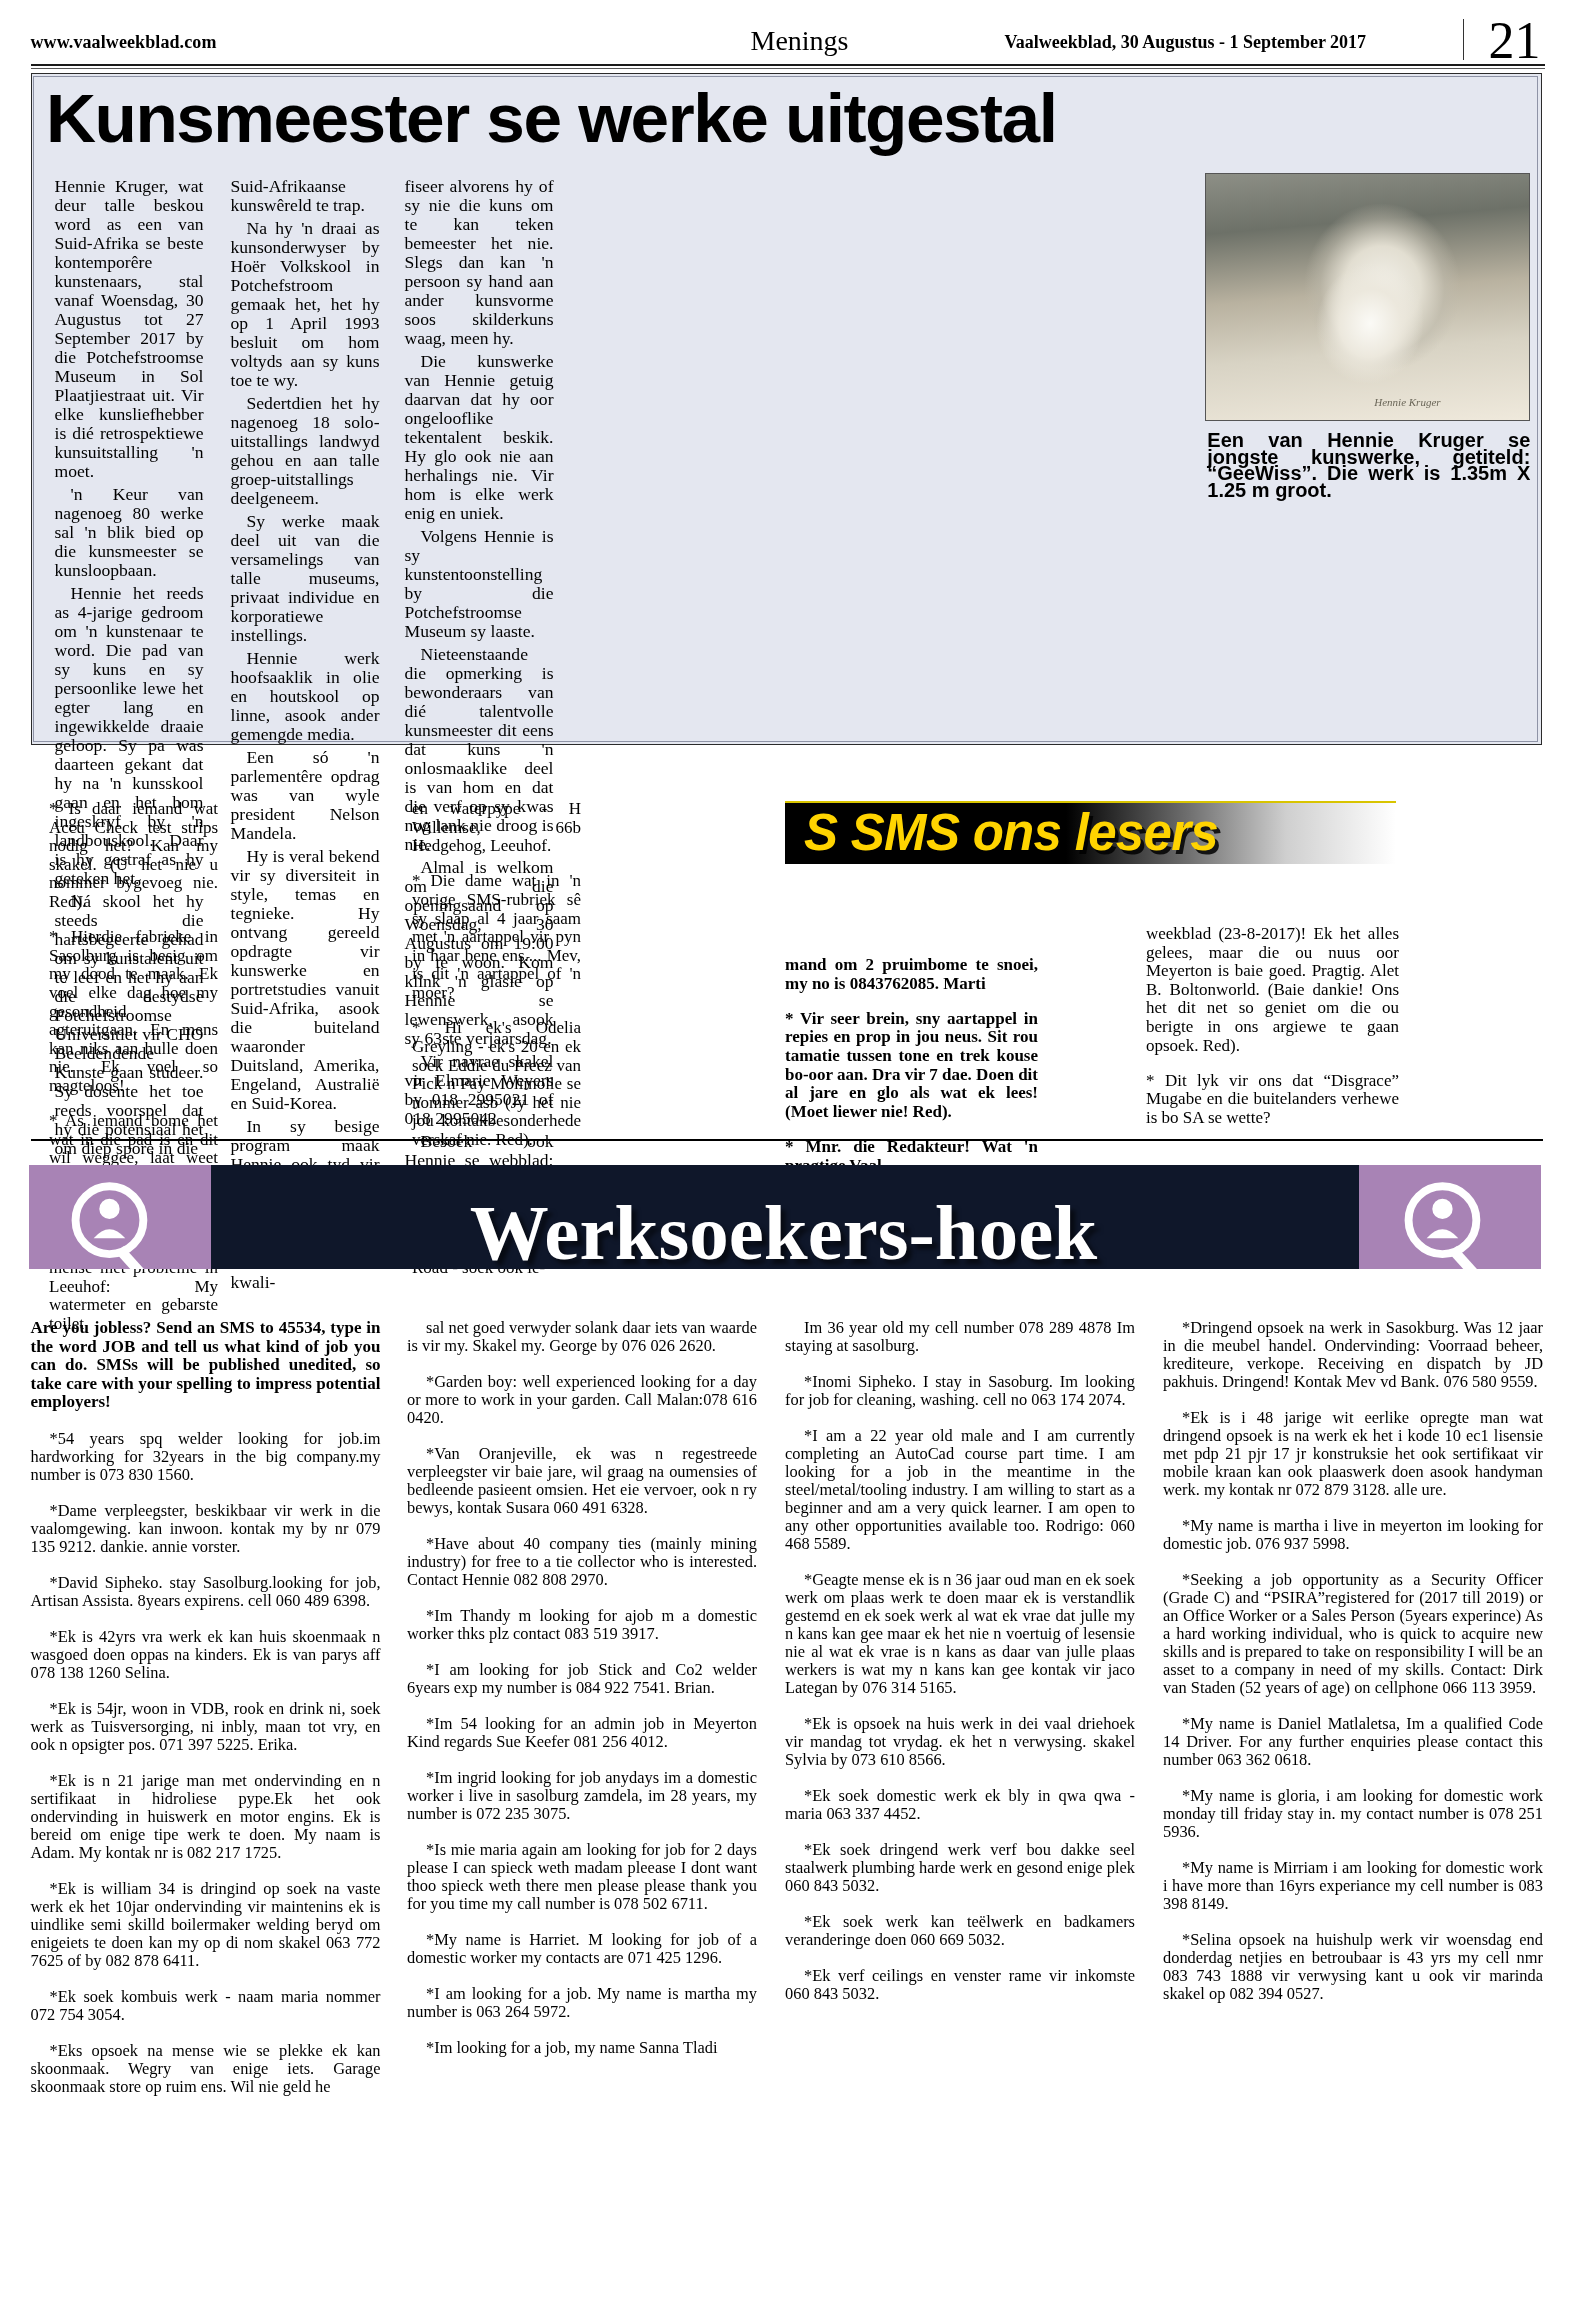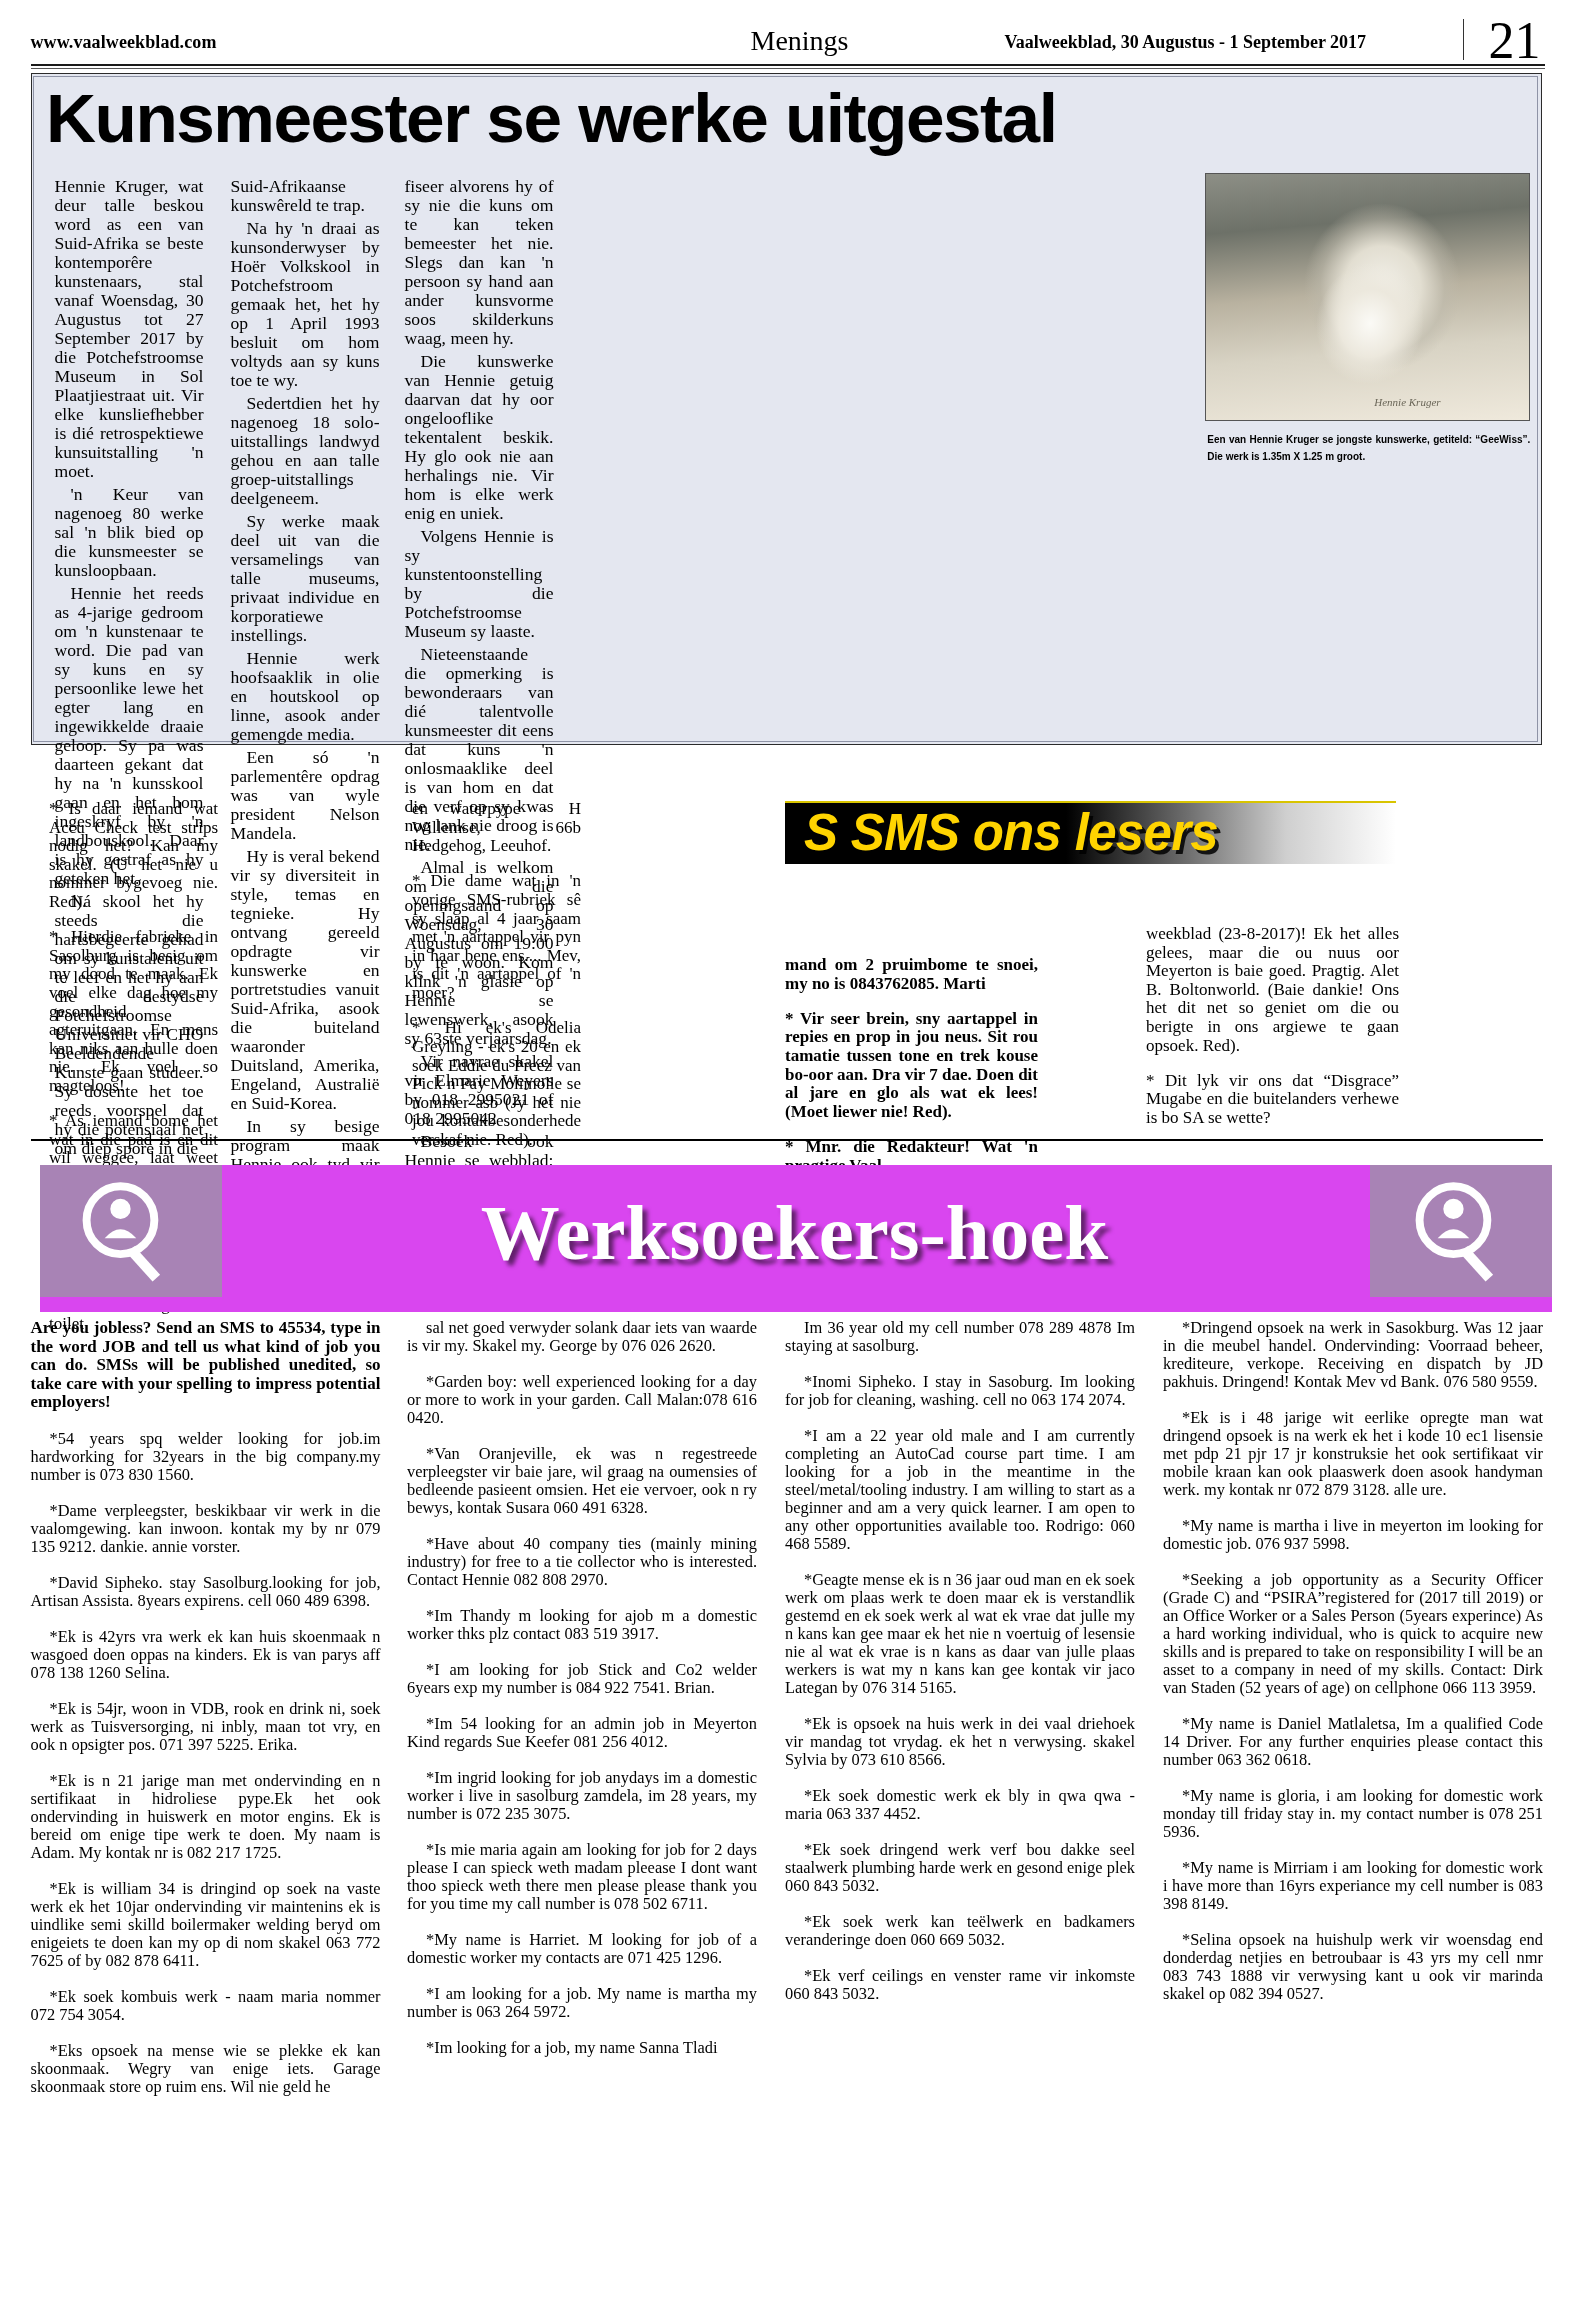--- a/index.html
+++ b/index.html
@@ -34,35 +34,35 @@
   .photo{position:absolute;right:10.2px;top:99px;width:323px;height:246px;border:0.7px solid #555;
      background:linear-gradient(175deg,#8d8f86 0%,#6d7168 22%,#b9b2a0 48%,#d8d3c4 70%,#efe9dc 100%);overflow:hidden;}
   .photo .horse{position:absolute;left:18%;top:8%;width:74%;height:84%;
      background:radial-gradient(ellipse 42% 52% at 50% 45%, #f3f1ea 0%, #e2ded1 38%, rgba(190,186,172,.55) 62%, rgba(120,122,112,0) 78%);
      transform:rotate(-6deg);}
   .photo .horse2{position:absolute;left:30%;top:30%;width:46%;height:62%;
      background:radial-gradient(ellipse 45% 50% at 45% 50%, #fbfaf6 0%, #ece8dd 45%, rgba(200,196,182,0) 80%);
      transform:rotate(10deg);}
   .photo .sig{position:absolute;left:52%;bottom:11.6px;font-size:11px;font-style:italic;color:#4a4638;opacity:.8;}
   .cap{position:absolute;right:10.2px;top:358px;width:323px;font-family:"Liberation Sans",sans-serif;
-     font-weight:700;font-size:10px;line-height:16.7px;text-align:justify;}
+     font-weight:700;font-size:20px;line-height:16.7px;text-align:justify;}
 
   
   .sms-col{position:absolute;font-size:17px;line-height:18.6px;text-align:justify;}
   .sms-col p{margin:0 0 16.7px 0;text-indent:0;}
 
   .smsbanner{position:absolute;left:785px;top:801px;width:611px;height:61px;overflow:hidden;
      background:linear-gradient(90deg,#000 0%,#000 46%,#6f6f6f 66%,#cfcfcf 82%,#f2f2f2 95%,#fff 100%);
      border-top:2.2px solid #d8c400;}
   .smsbanner .txt{position:absolute;left:19px;top:-1.5px;font-family:"Liberation Sans",sans-serif;
      font-weight:700;font-style:italic;font-size:51px;line-height:61px;color:#FFD400;
      letter-spacing:-0.7px;text-shadow:3.6px 3.6px 0 rgba(0,0,0,.85);white-space:nowrap;}
 
   
-  .wbanner{position:absolute;left:40px;top:1165px;width:1512px;height:147px;background:#d946ef;overflow:hidden;}
+  .wbanner{position:absolute;left:29px;top:1165px;width:1512px;height:104px;background:#0f172a;overflow:hidden;}
   .wb-side{position:absolute;top:0;width:182px;height:132px;background:#a883b5;}
   .wb-left{left:0;}
   .wb-right{right:0;}
   .wb-title{position:absolute;left:180px;top:7.3px;width:1149px;text-align:center;
      font-family:"Liberation Serif",serif;font-weight:700;font-size:79px;line-height:121px;color:#fff;
      text-shadow:5.1px 5.1px 4.4px rgba(0,0,0,.55);letter-spacing:0px;}
   .mg{position:absolute;top:10.2px;width:113px;height:113px;}
   .mg svg{width:100%;height:100%;}
 
   

